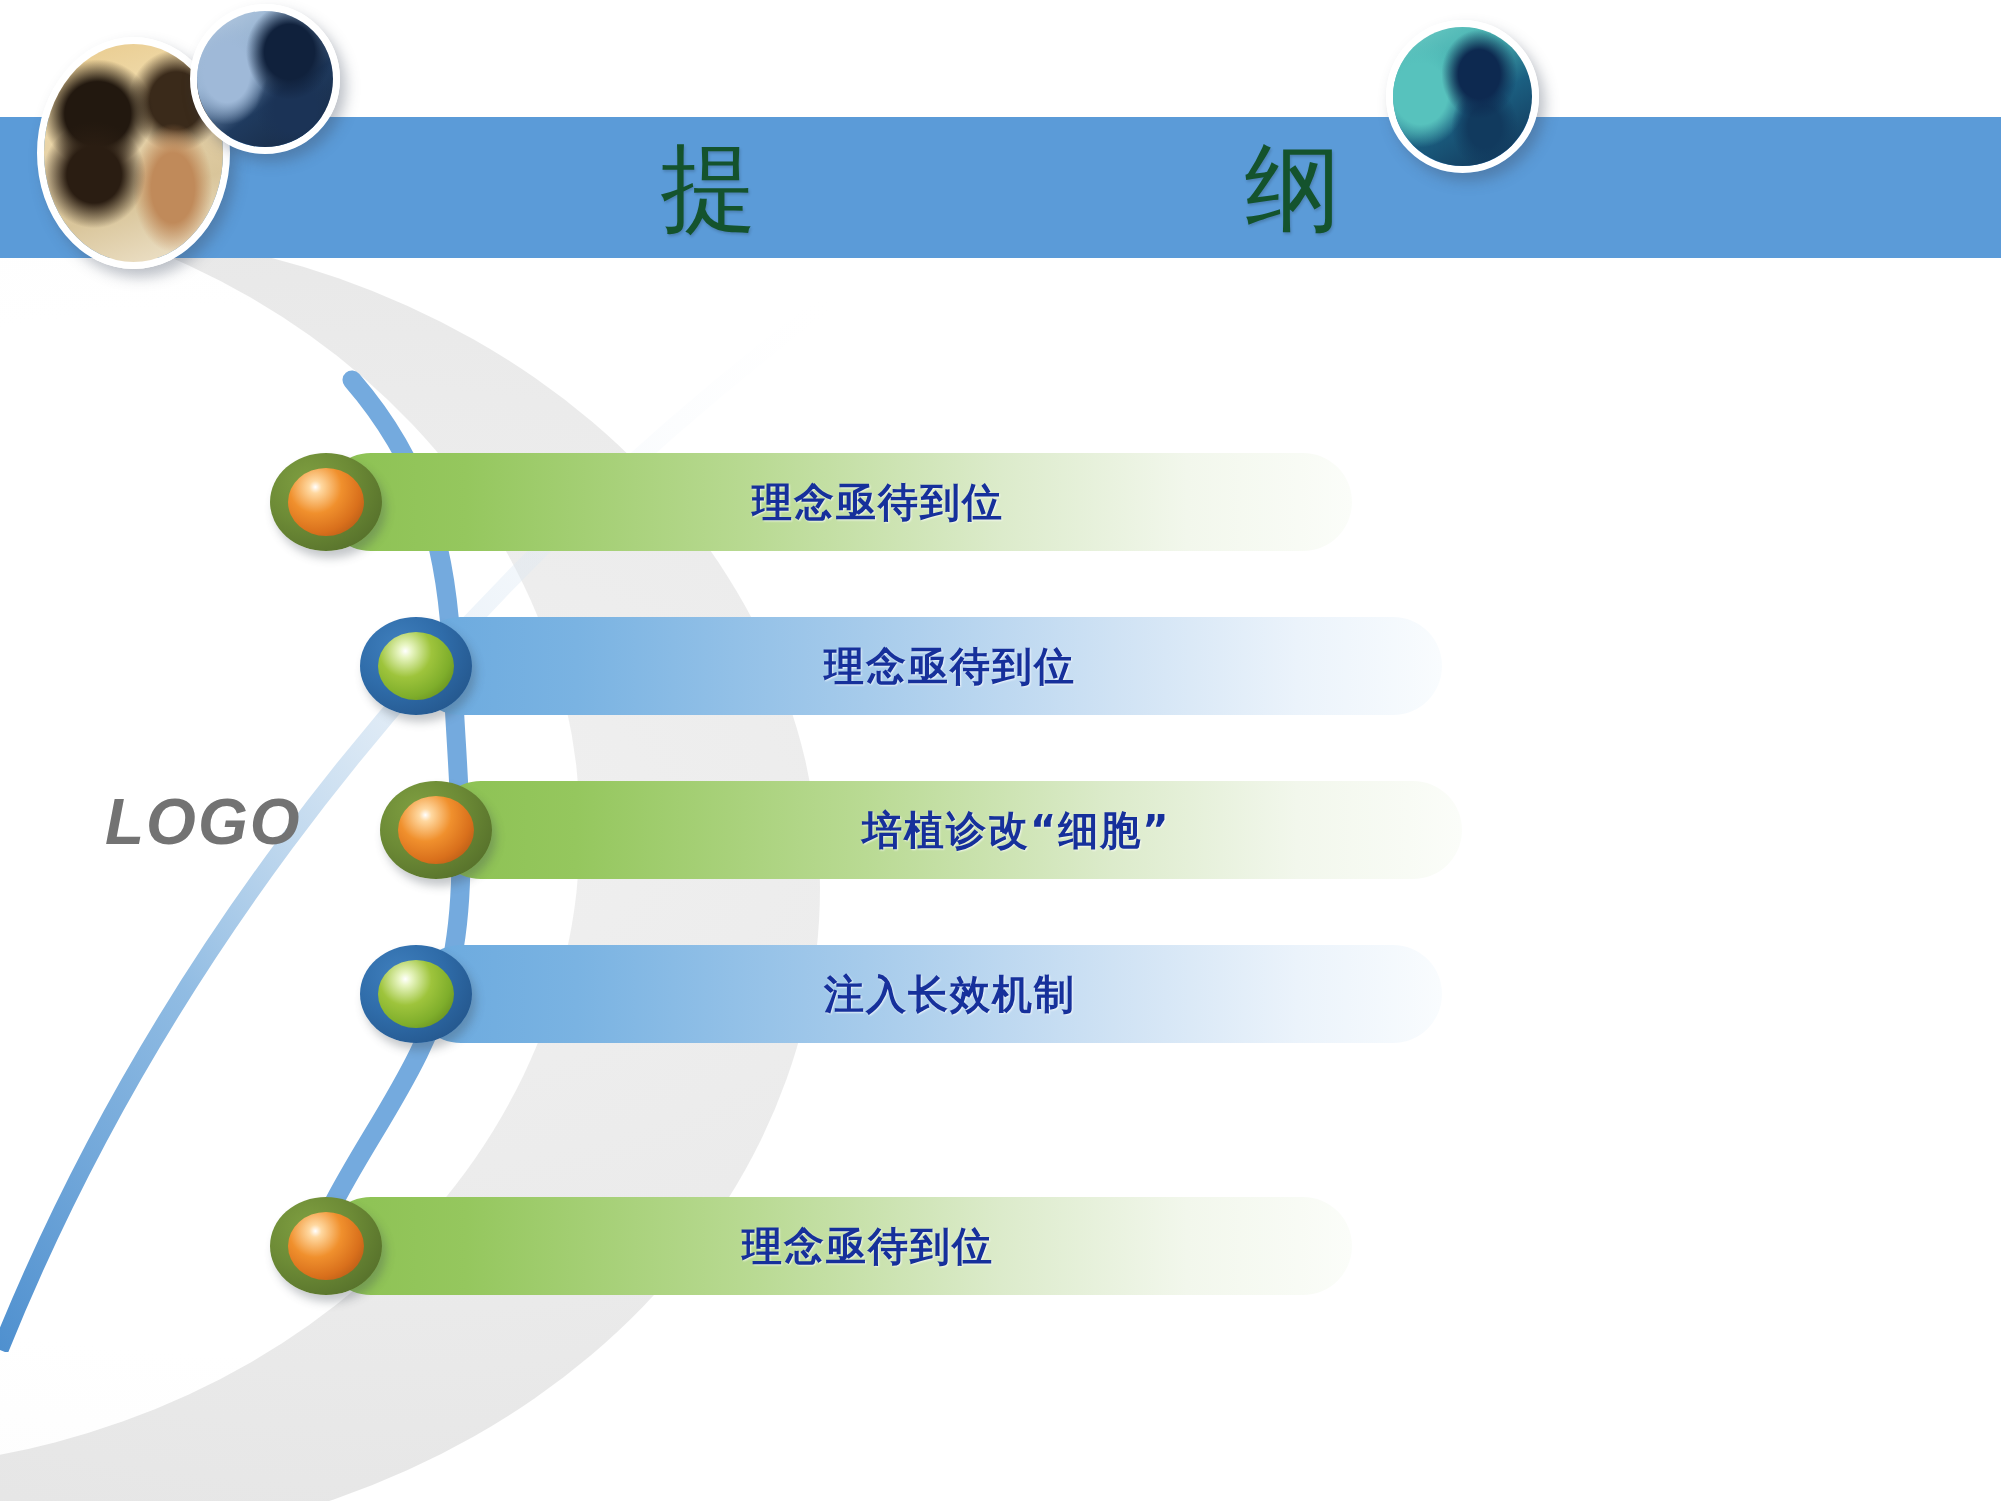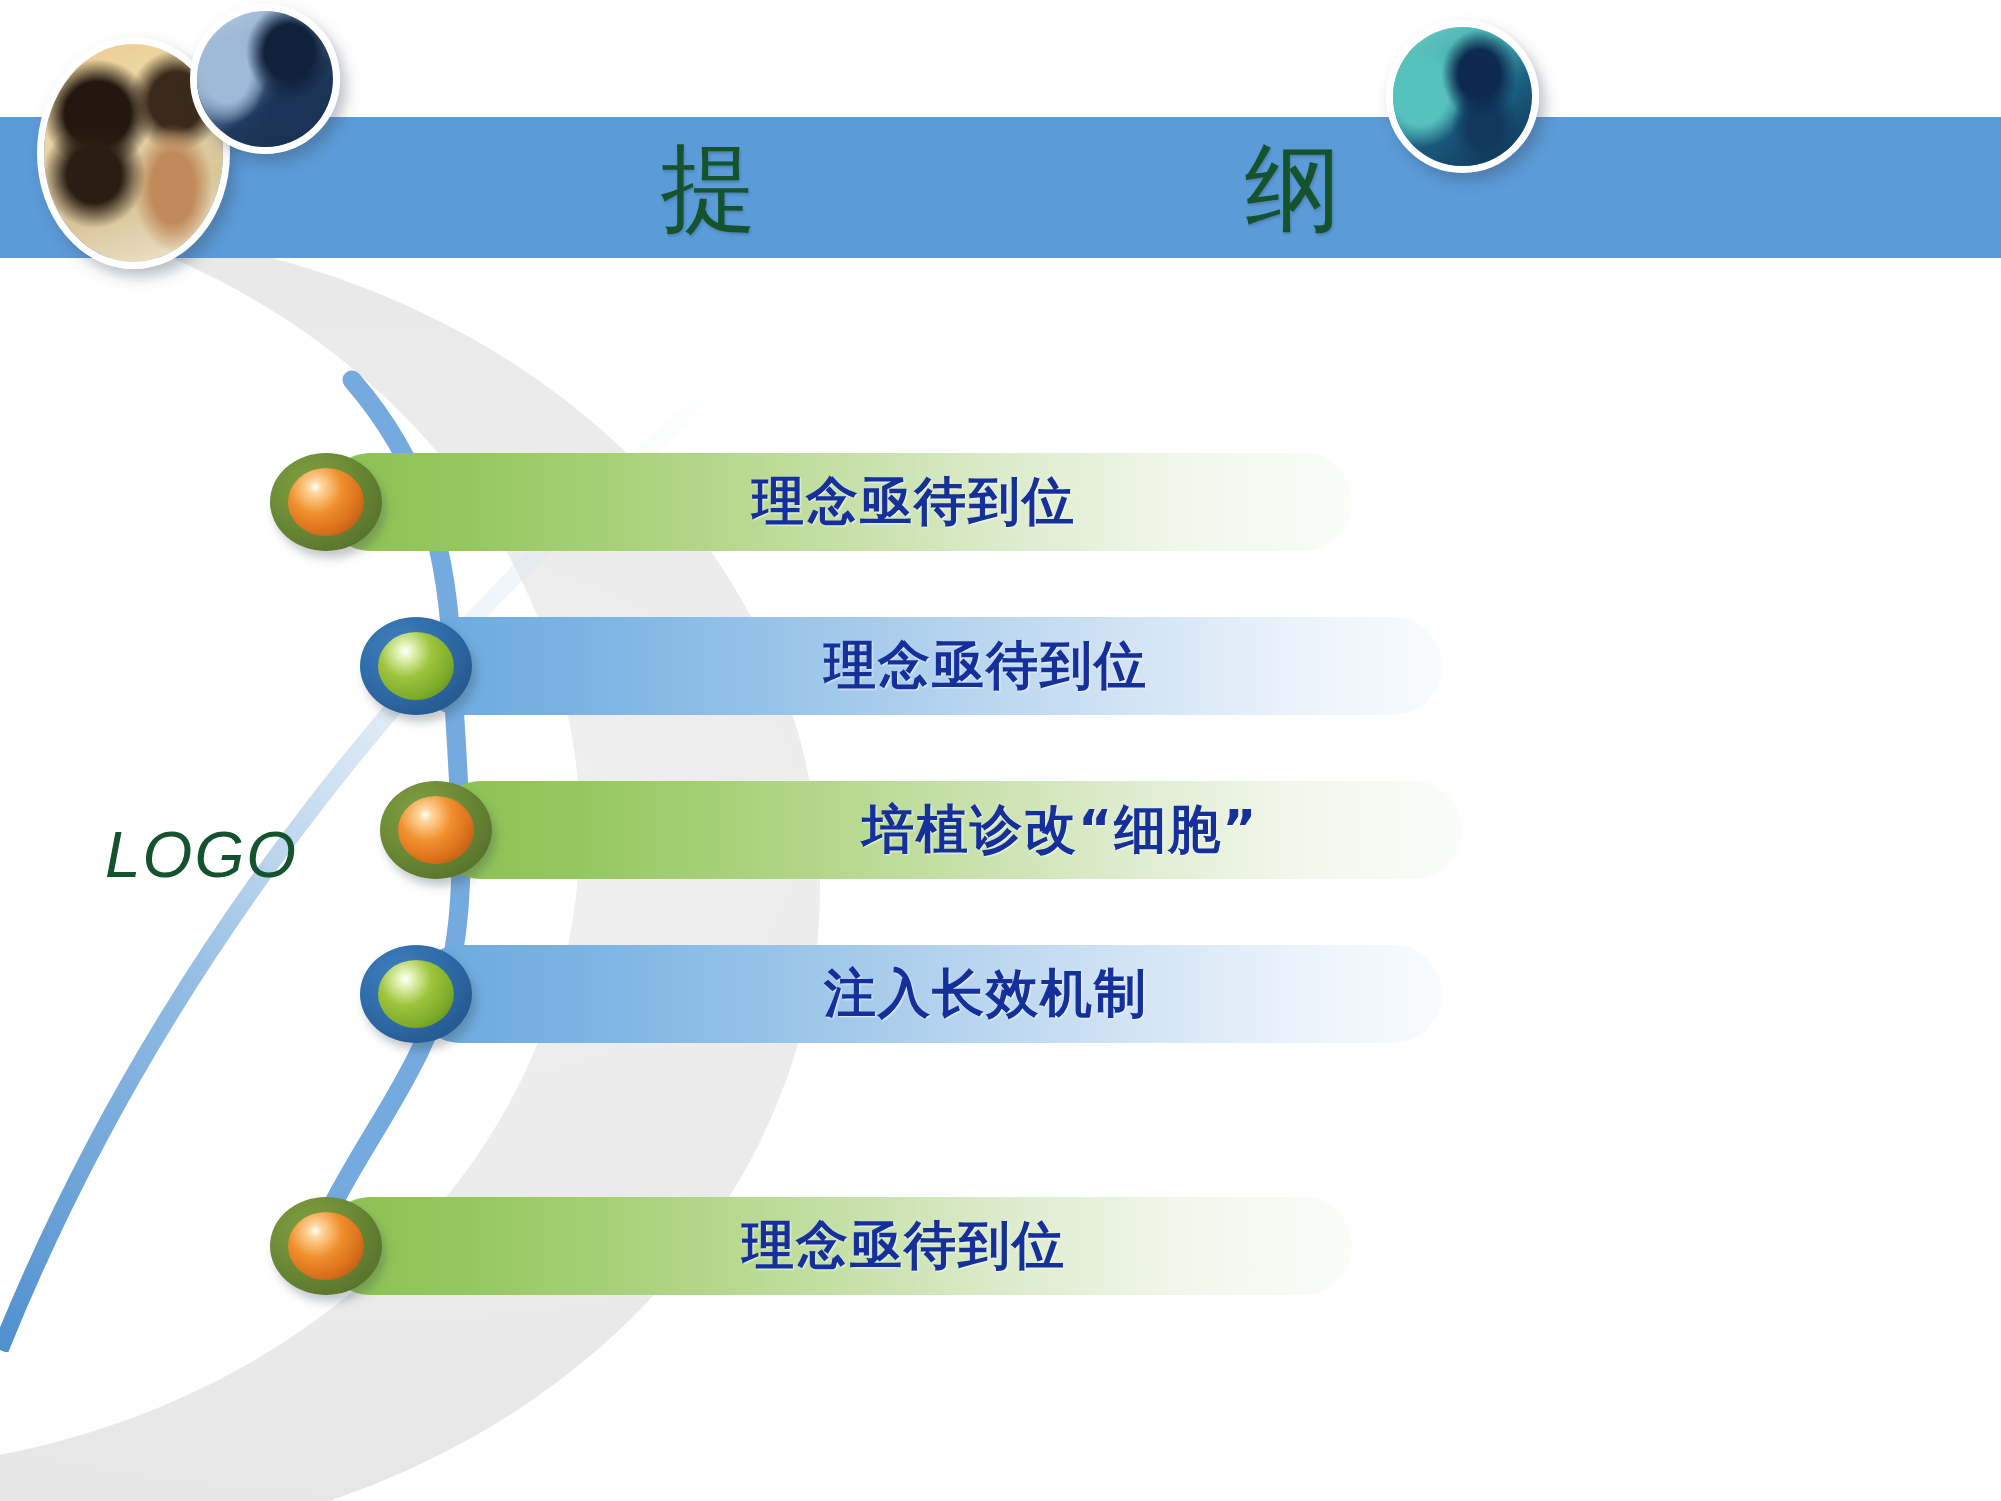--- a/index.html
+++ b/index.html
@@ -107,21 +107,21 @@
   }
   .bar.green{
     background:linear-gradient(to right,#8cc152 0%,#95c75e 14%,#b9da93 42%,#dcebcb 66%,#f2f7ec 84%,#fbfdf9 100%);
   }
   .bar.blue{
     background:linear-gradient(to right,#6aa9de 0%,#7ab3e2 16%,#a6cbeb 44%,#cfe2f4 68%,#ebf3fb 86%,#f9fcfe 100%);
   }
   .bar-label{
     color:#16309b;
     font-family:"DejaVu Sans","Liberation Sans",sans-serif;
-    font-size:52px; font-weight:700;
+    font-size:40px; font-weight:700;
     letter-spacing:2px;
     white-space:nowrap;
     text-shadow:1px 1px 2px rgba(255,255,255,.75);
   }
 
   
   .node{
     position:absolute;
     width:112px; height:98px;
     border-radius:50%;
@@ -139,24 +139,24 @@
   }
   .ball.orange{
     background:radial-gradient(ellipse at 36% 28%,#ffffff 0%,#ffd8a0 9%,#f0902d 38%,#d9701c 66%,#9c4a12 100%);
   }
   .ball.green{
     background:radial-gradient(ellipse at 36% 28%,#ffffff 0%,#e9f6c4 9%,#9ec43c 38%,#7fae2b 66%,#537717 100%);
   }
 
   
   #logo{
-    position:absolute; left:105px; top:818px;
+    position:absolute; left:105px; top:785px;
     font-family:"Liberation Sans","DejaVu Sans",sans-serif;
-    font-size:64px; font-weight:normal; font-style:italic;
-    color:#14532d; letter-spacing:2px;
+    font-size:64px; font-weight:bold; font-style:italic;
+    color:#737373; letter-spacing:2px;
   }
 </style>
 </head>
 <body>
 
 <div id="slide">
 
   <div class="grey-ellipse"></div>
   <div class="grey-ellipse-2"></div>
 

